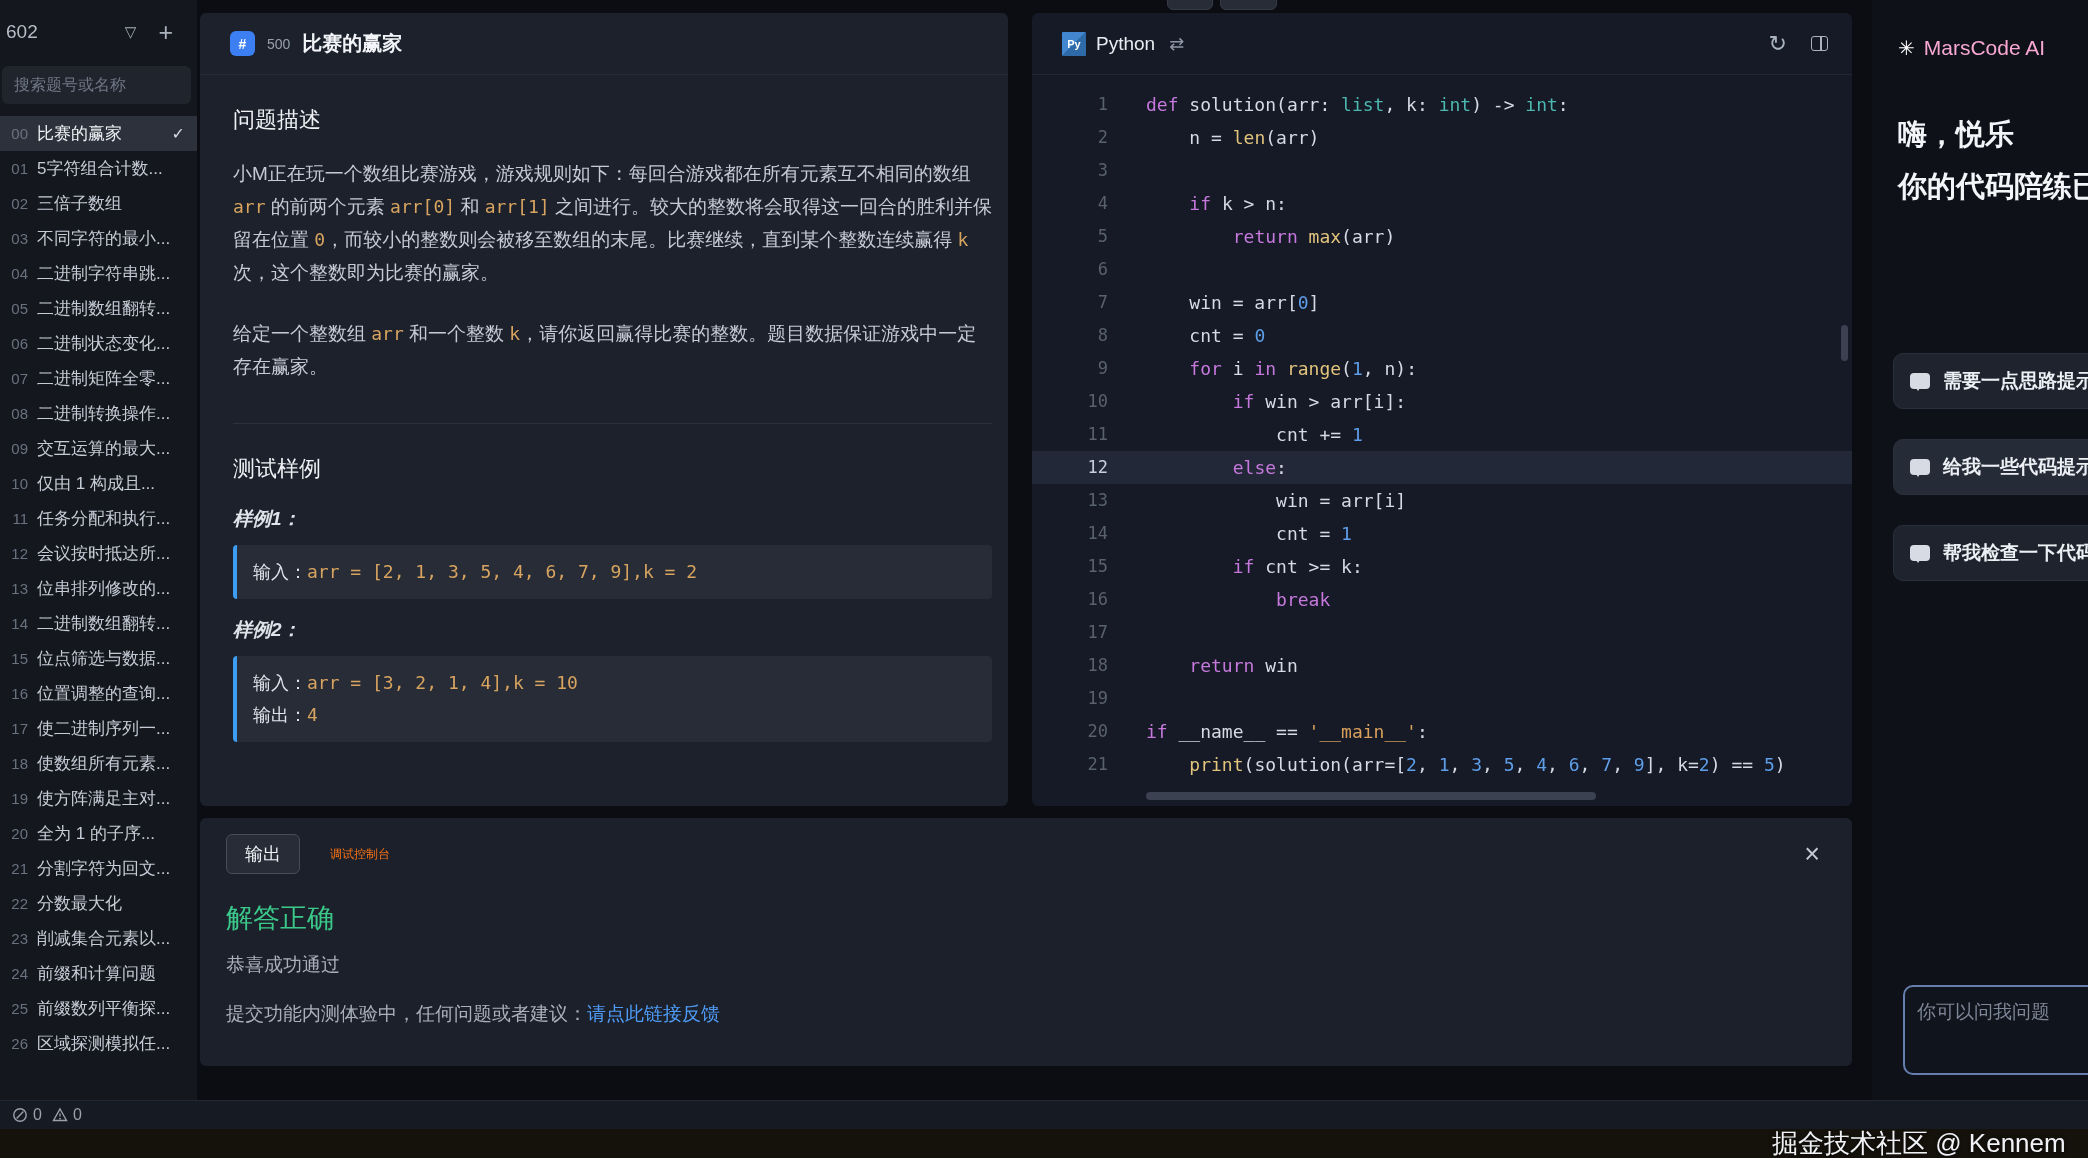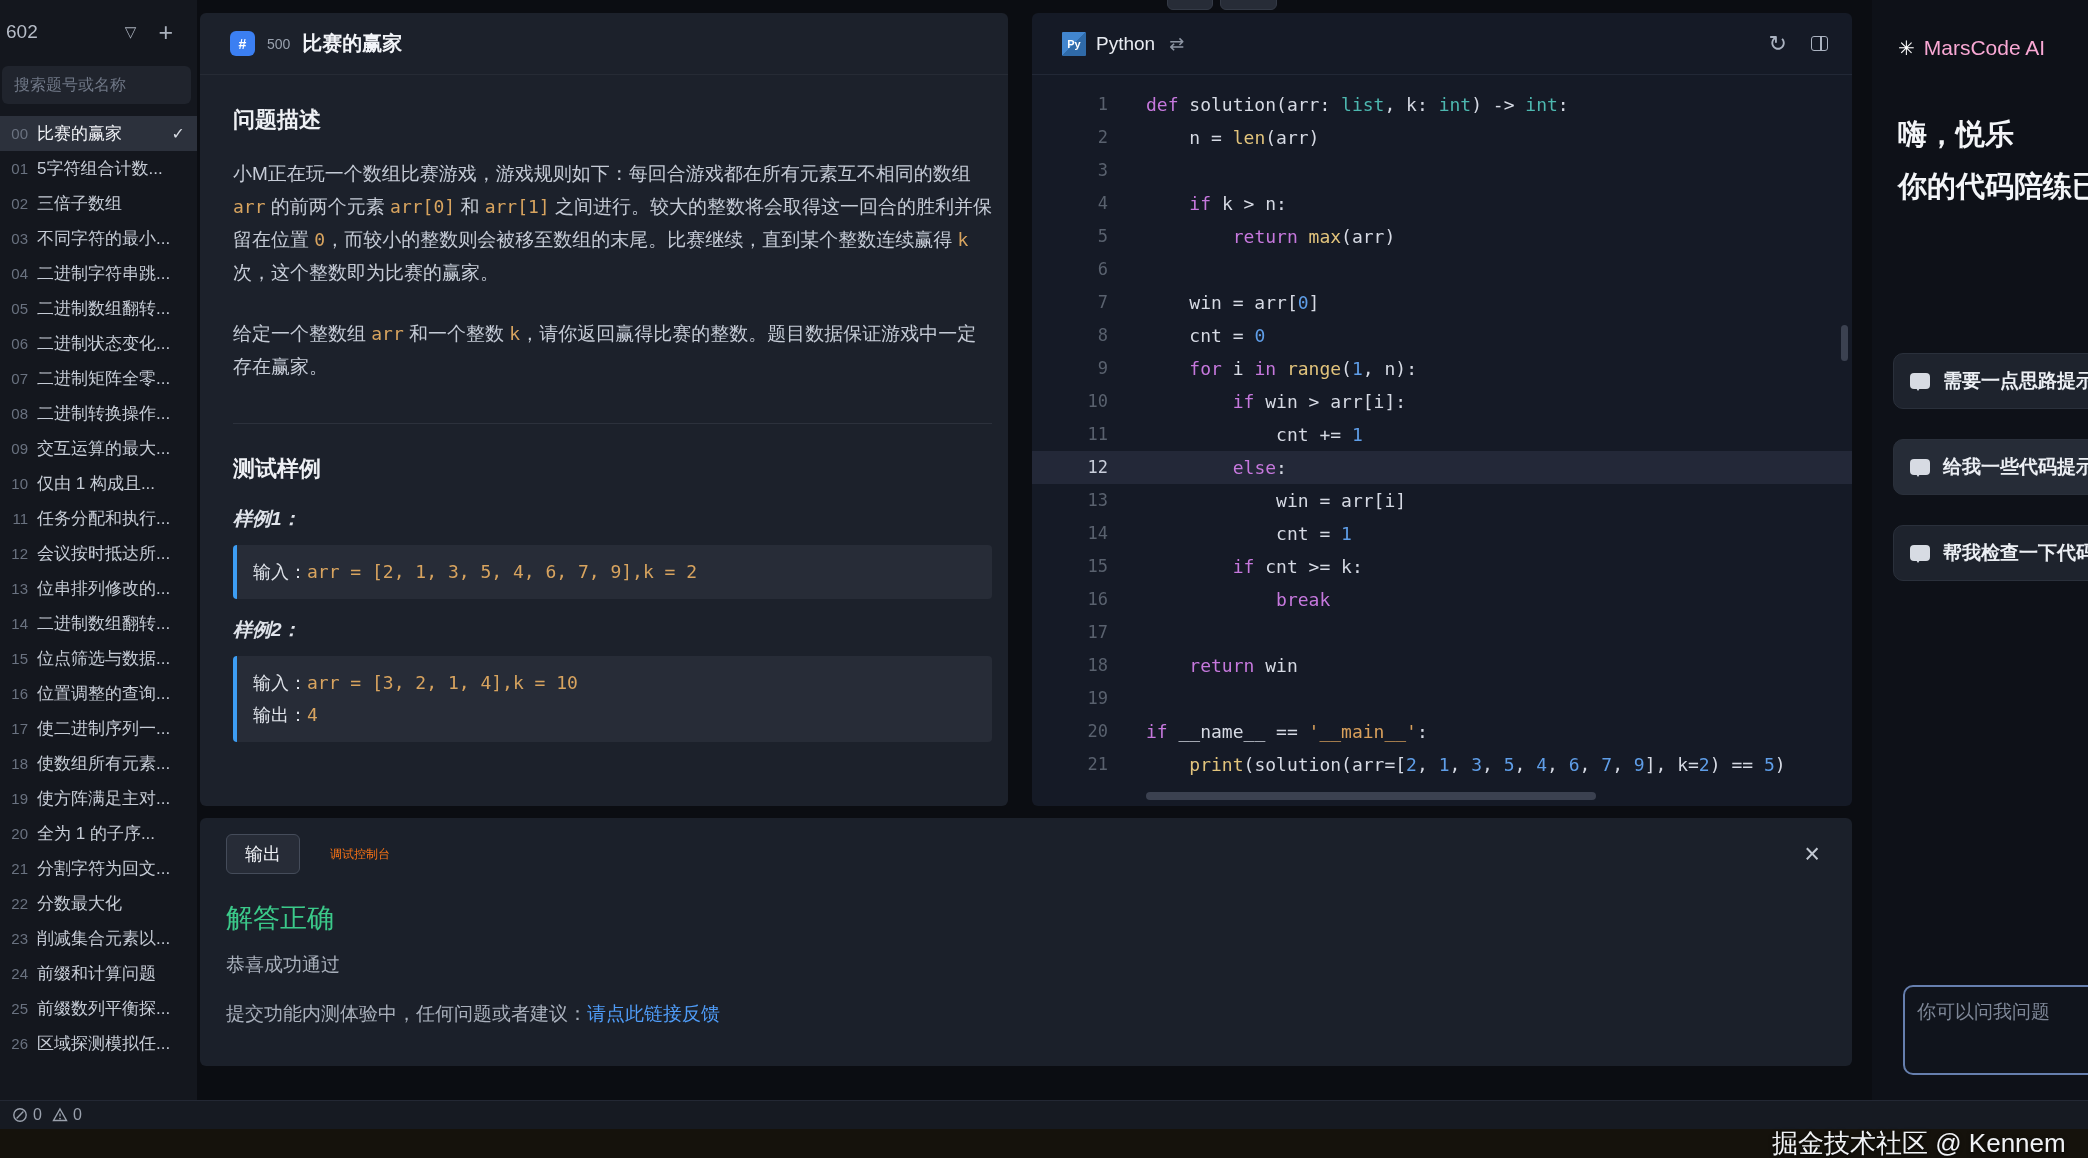--- a/index.html
+++ b/index.html
@@ -27,21 +27,21 @@
   .sb-item.selected .sb-label{color:#f0f2f6}
   .sb-check{margin-left:auto;color:#d9dde5;font-size:16px}
 
   
   #desc-panel{position:absolute;left:200px;top:13px;width:808px;height:793px;background:#1c212b;border-radius:6px;overflow:hidden}
   .desc-head{height:62px;display:flex;align-items:center;gap:12px;padding:0 20px 0 30px;border-bottom:1px solid #262b35}
   .prob-icon{width:25px;height:25px;border-radius:6px;background:#3b7ff2;color:#fff;font-weight:bold;font-size:14px;display:flex;align-items:center;justify-content:center;flex:none}
   .prob-id{color:#98a0ad;font-size:14px}
   .prob-title{color:#f2f4f8;font-size:20px;font-weight:bold}
   .desc-body{padding:30px 16px 0 33px}
-  .sec-h{color:#eef0f4;font-size:22px;font-weight:bold;margin-bottom:22px}
+  .sec-h{color:#eef0f4;font-size:22px;font-weight:normal;margin-bottom:22px}
   .para{color:#c5cbd6;font-size:19px;line-height:33px;margin-bottom:28px;max-width:762px}
   .inline-code{font-family:"DejaVu Sans Mono",monospace;color:#d8a45f;font-size:18px}
   .divider{border:none;border-top:1px solid #2c313c;margin:40px 0 30px}
   .ex-label{font-style:italic;font-weight:bold;color:#dfe3ea;font-size:19px;margin:6px 0 13px}
   .ex-block{background:#272c37;border-left:4px solid #3d9df3;border-radius:4px;padding:11px 16px;margin-bottom:18px;max-width:762px}
   .ex-line{line-height:31px;font-size:18px}
   .ex-key{color:#dfe3ea}
   .ex-val{font-family:"DejaVu Sans Mono",monospace;color:#d8a45f}
 
   

